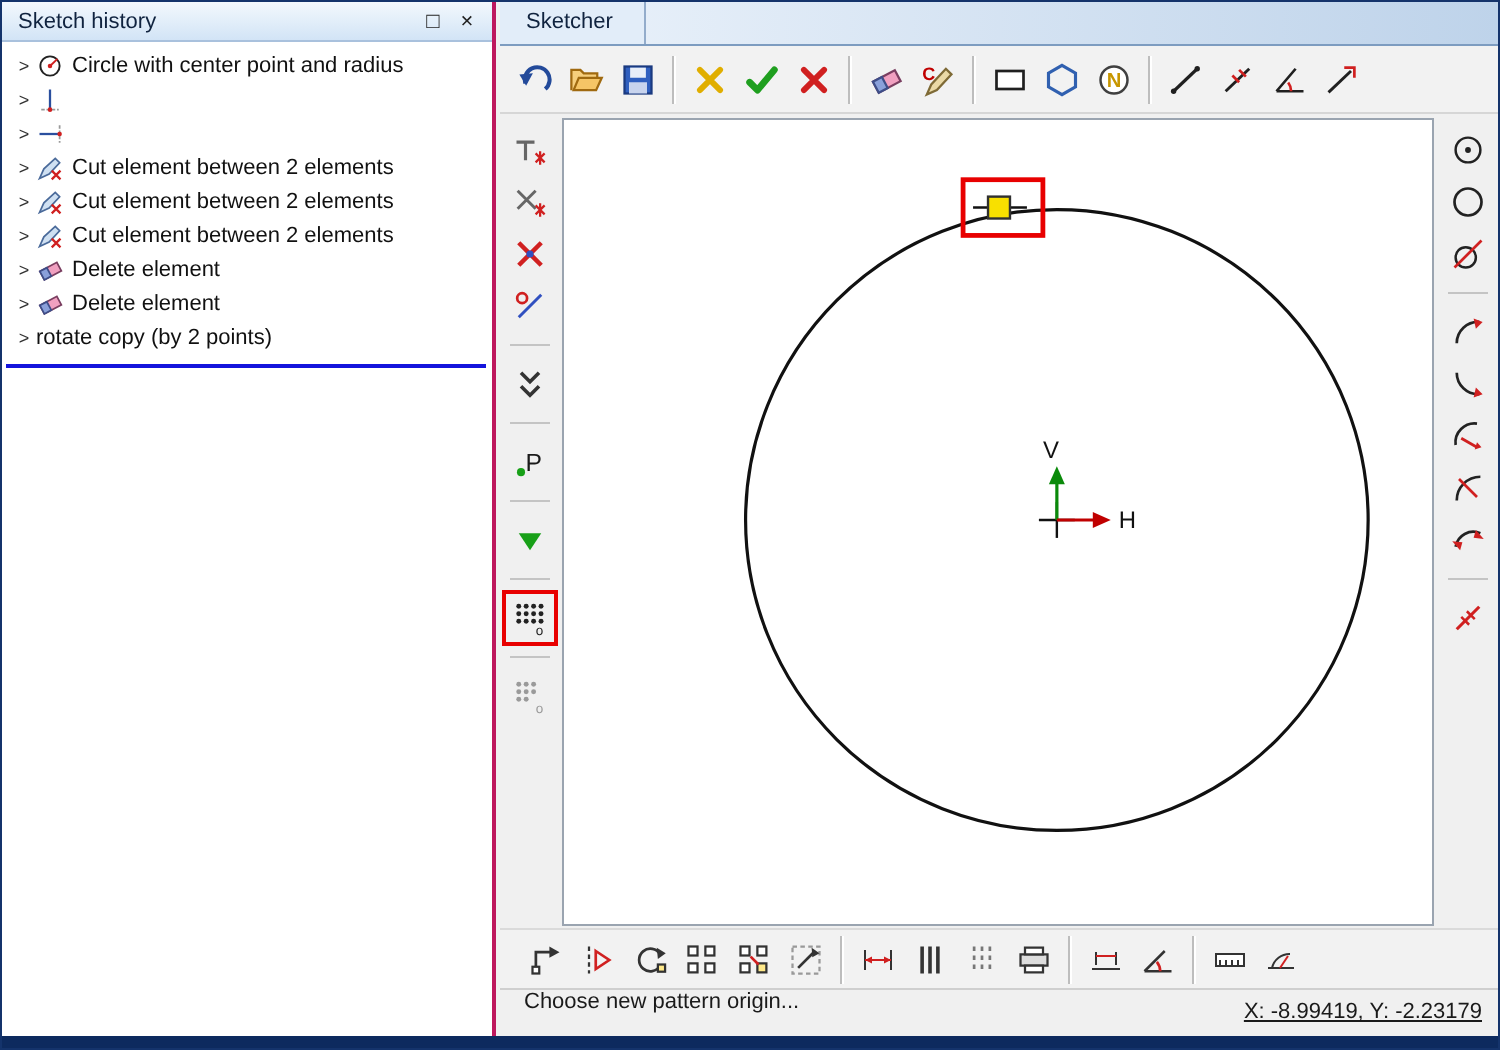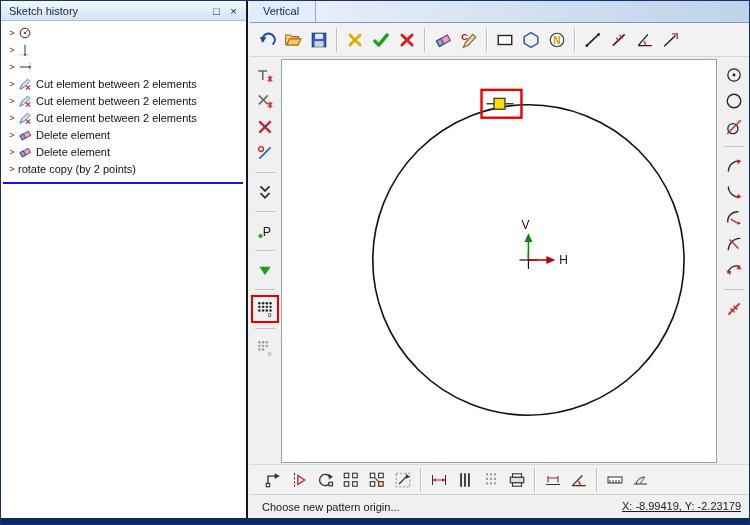--- a/index.html
+++ b/index.html
@@ -4,21 +4,21 @@
 <style>
   * { margin:0; padding:0; box-sizing:border-box; }
   html,body { background:#ffffff; }
   body { font-family:"Liberation Sans", sans-serif; }
   .app { position:relative; width:750px; height:525px; background:#f0f0f0;
          border:1px solid #14336b; overflow:hidden; }
   .bottom-strip { position:absolute; left:0; right:0; bottom:0; height:6px; background:#0d2a5e; }
 
   
   .left-panel { position:absolute; left:0; top:0; width:247px; bottom:6px;
-                background:#ffffff; border-right:2px solid #0f172a; }
+                background:#ffffff; border-right:2px solid #be185d; }
   .left-titlebar { height:20px; background:linear-gradient(#f3f8fd,#d2e4f6);
                    border-bottom:1px solid #a9c1dd; display:flex; align-items:center;
                    padding:0 4px 0 8px; font-size:11px; color:#10233f; }
   .left-titlebar .t { flex:1; }
   .tb-btn { width:17px; height:15px; display:flex; align-items:center; justify-content:center;
             font-size:11px; color:#222; border:1px solid transparent; }
   .hlist { padding-top:3px; }
   .hrow { display:flex; align-items:center; height:17px; padding-left:5px;
           font-size:11px; color:#111; white-space:nowrap; }
   .chev { width:12px; color:#333; font-size:9px; text-align:center; }
@@ -53,21 +53,21 @@
   .canvas { position:absolute; left:31px; right:32px; top:1px; bottom:1px;
             background:#ffffff; border:1px solid #9aa4b0; }
   .canvas svg { width:100%; height:100%; display:block; }
 
   .bottombar { position:absolute; left:0; right:0; bottom:24px; height:30px;
                background:#f2f2f2; border-top:1px solid #dadada; display:flex;
                align-items:center; padding-left:10px; }
 
   .statusbar { position:absolute; left:0; right:0; bottom:0; height:24px; background:#f0f0f0;
                border-top:1px solid #cfcfcf; font-size:11px; color:#1a1a1a;
-               display:flex; align-items:center; padding-left:12px; }
+               display:flex; padding-left:12px; }
   .coords { position:absolute; right:8px; top:5px;text-decoration:underline; }
 </style>
 </head>
 <body>
 
 <div class="app" data-name="application-window">
 
   <div class="left-panel" data-name="sketch-history-panel">
     <div class="left-titlebar" data-name="sketch-history-titlebar">
       <span class="t" data-name="sketch-history-title">Sketch history</span>
@@ -77,20 +77,21 @@
     <div class="hlist" data-name="history-list">
         <div class="hrow" data-name="history-item">
           <span class="chev" data-name="expand-chevron-icon">&gt;</span>
           <span class="hicon" data-name="h-circle-icon">
             <svg viewBox="0 0 16 16">
               <circle cx="8" cy="8" r="5.5" fill="none" stroke="#222" stroke-width="1.1"></circle>
               <circle cx="8" cy="8" r="1.3" fill="#d02020"></circle>
               <line x1="8" y1="8" x2="12.2" y2="4" stroke="#d02020"></line>
             </svg>
           </span>
+          <span class="hlabel" data-name="history-item-label">Circle with center point and radius</span>
         </div>
         <div class="hrow" data-name="history-item">
           <span class="chev" data-name="expand-chevron-icon">&gt;</span>
           <span class="hicon" data-name="h-vert-icon">
             <svg viewBox="0 0 16 16">
               <line x1="8" y1="2" x2="8" y2="13" stroke="#2a4f9e" stroke-width="1.3"></line>
               <line x1="3" y1="13.5" x2="13" y2="13.5" stroke="#999" stroke-dasharray="2 1"></line>
               <circle cx="8" cy="13.5" r="1.3" fill="#d02020"></circle>
             </svg>
           </span>
@@ -162,21 +163,21 @@
         <div class="hrow" data-name="history-item">
           <span class="chev" data-name="expand-chevron-icon">&gt;</span>
           <span class="hlabel" data-name="history-item-label">rotate copy (by 2 points)</span>
         </div>
       </div>
     <div class="history-divider" data-name="history-divider"></div>
   </div>
 
   <div class="right-panel" data-name="sketcher-panel">
     <div class="sk-titlebar" data-name="sketcher-titlebar">
-      <span class="sk-tab" data-name="sketcher-tab">Vertical</span>
+      <span class="sk-tab" data-name="sketcher-tab">Sketcher</span>
     </div>
 
     <div class="toolbar" data-name="sketcher-top-toolbar">
         <span class="icon-btn" data-name="undo-icon">
           <svg viewBox="0 0 16 16">
             <path d="M13 12 A5.5 5.5 0 1 0 4.2 9.5" fill="none" stroke="#234a9a" stroke-width="1.8"></path>
             <polygon points="1.5,5.5 7.5,5 4.5,10.5" fill="#234a9a"></polygon>
           </svg>
         </span>
         <span class="icon-btn" data-name="open-icon">

